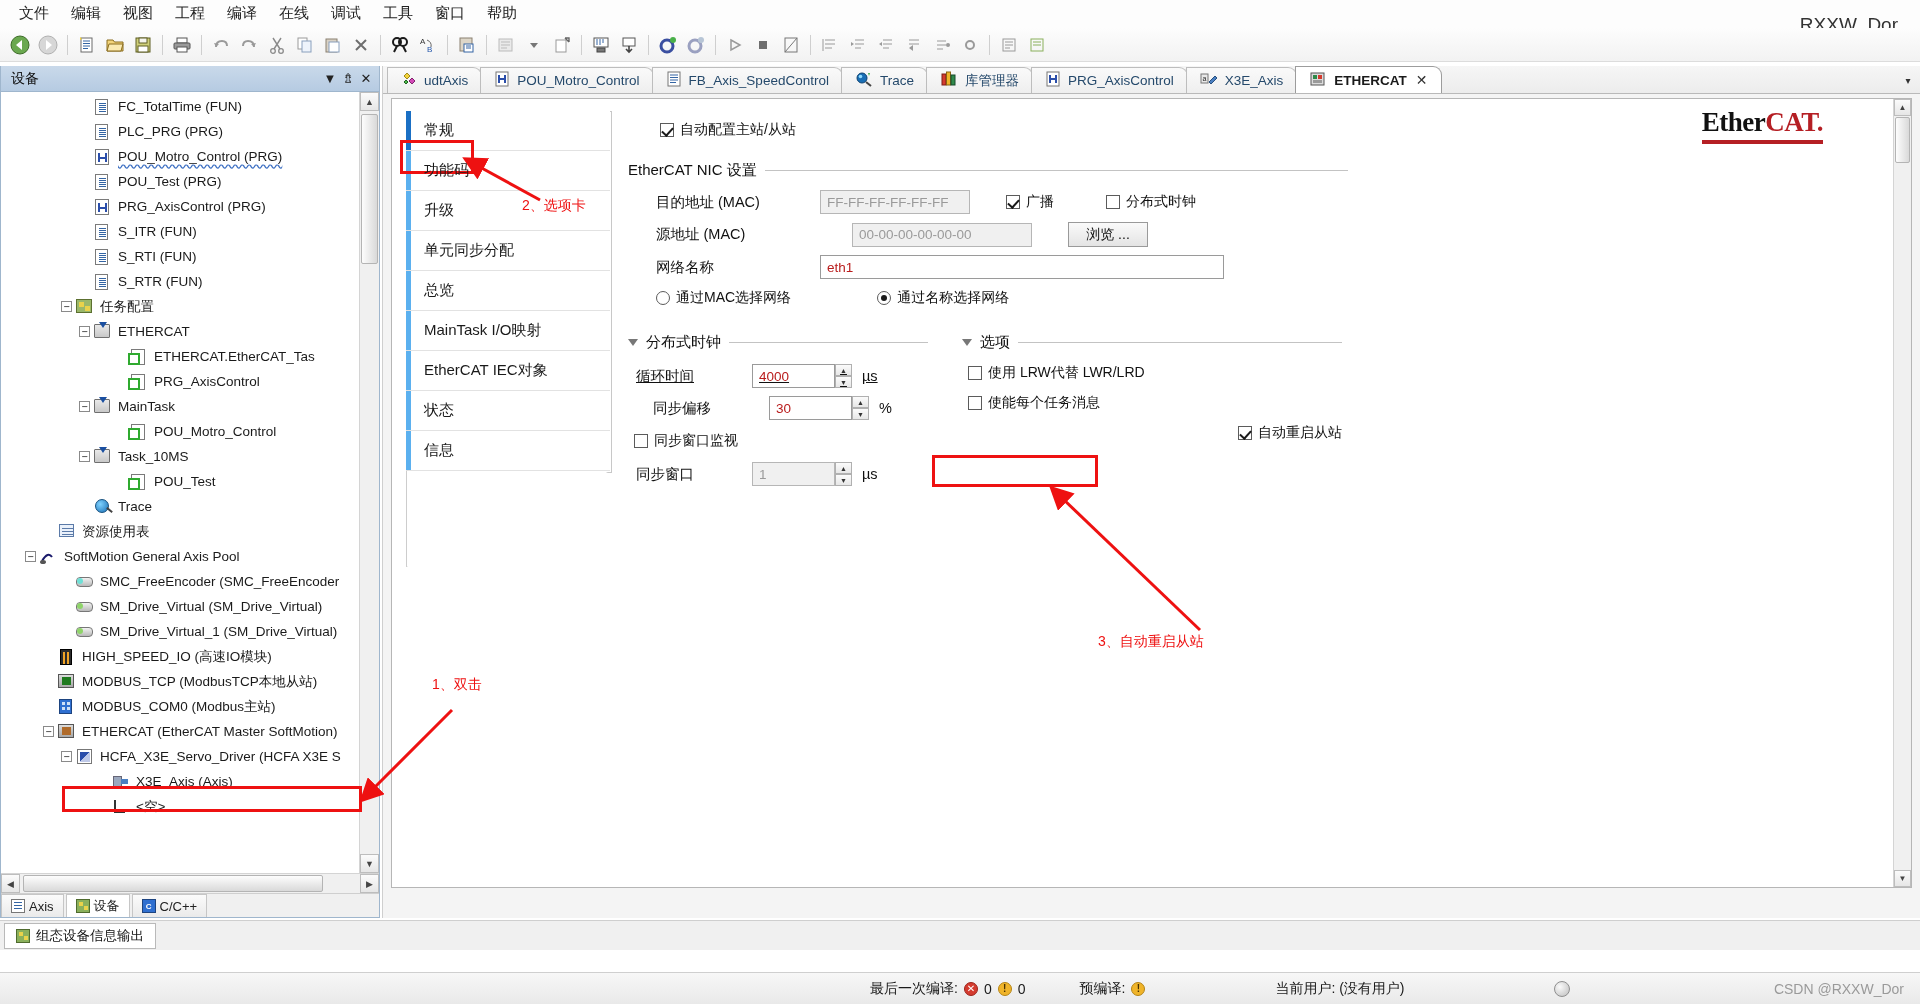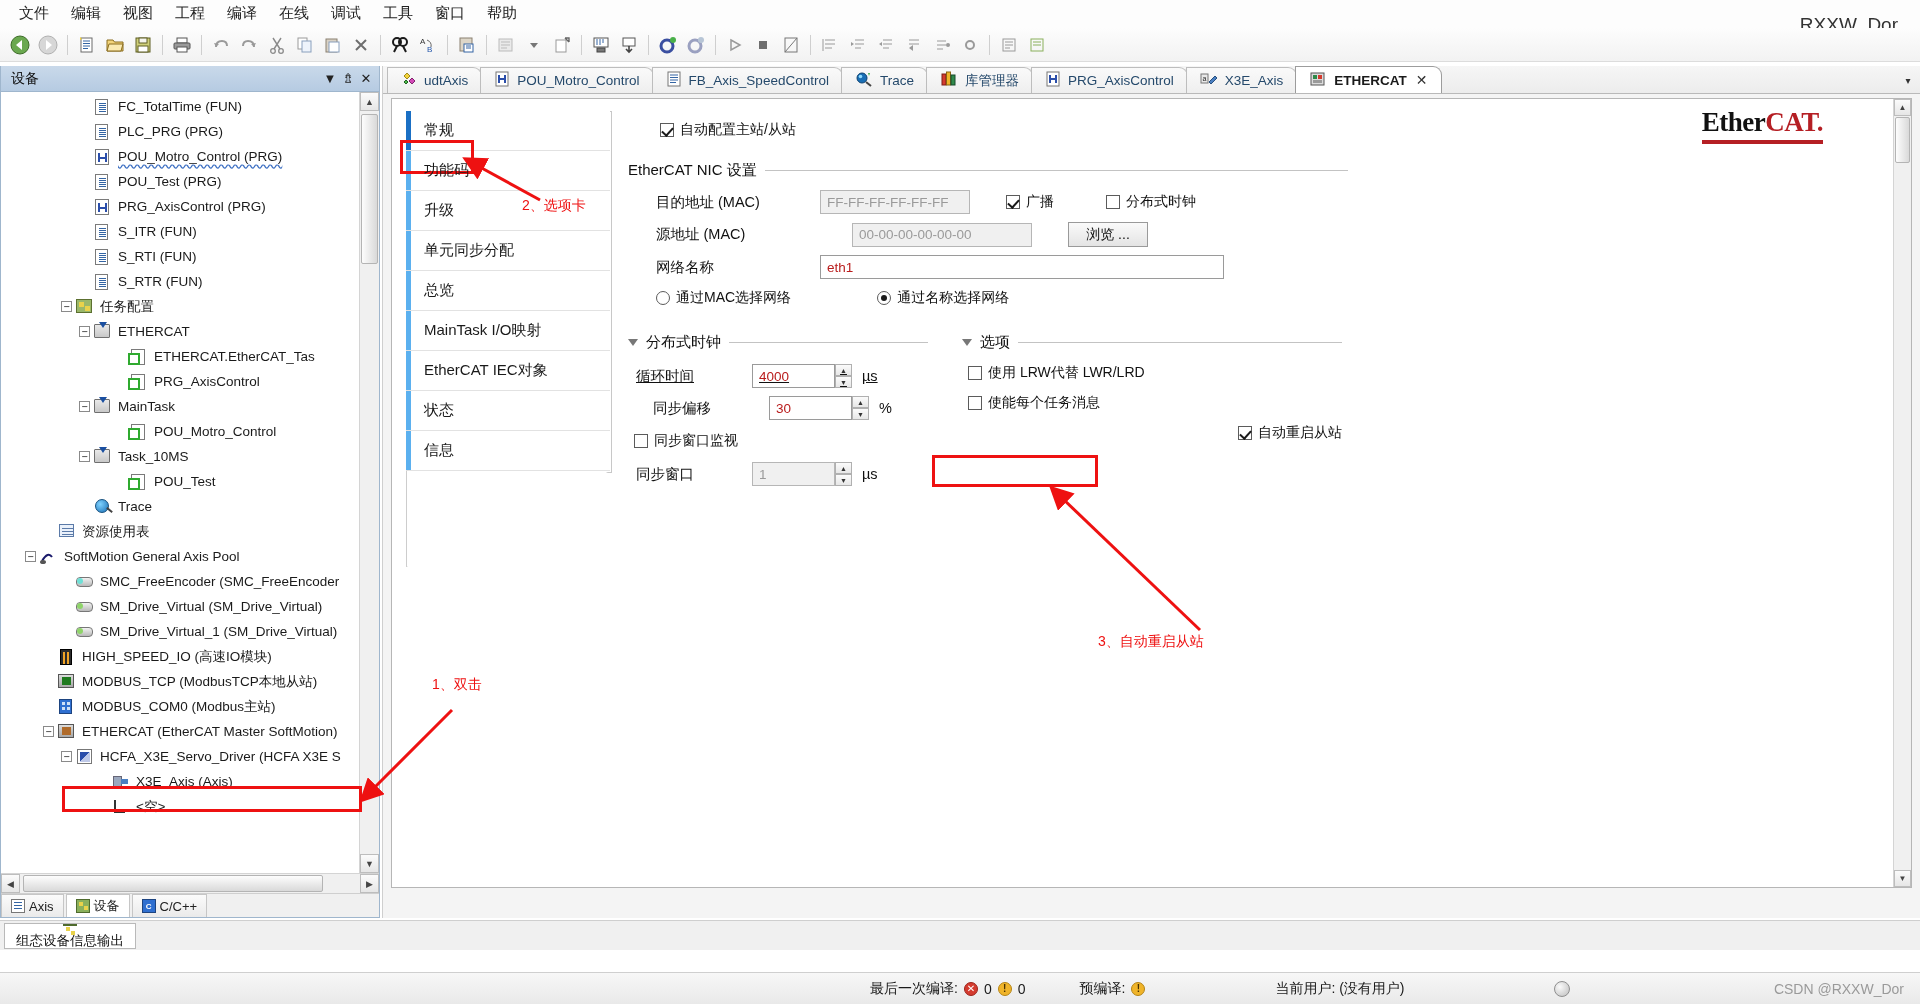--- a/index.html
+++ b/index.html
@@ -297,21 +297,21 @@
   .ecat-logo .bar { height:4px; background:#b51f24; margin-top:2px; }
 
   
   .outstrip {
     position:absolute; left:0; top:920px; width:1920px; height:30px;
     background:#f0f0f0; border-top:1px solid #cfcfcf;
     display:flex; align-items:center; padding-left:4px;
   }
   .outtab {
     display:flex; align-items:center; gap:6px; height:26px; padding:0 11px;
-    font-size:13.5px; border:1px solid #b9b9b9; background:#fff; color:#111;flex-direction:column;
+    font-size:13.5px; border:1px solid #b9b9b9; background:#fff; color:#111;
   }
 
   
   .statusbar {
     position:absolute; left:0; bottom:0; width:1920px; height:32px;
     background:linear-gradient(#f7f7f7,#e9e9e9); border-top:1px solid #cfcfcf;
     display:flex; align-items:center; font-size:14px; color:#1a1a1a;
   }
   .sb-seg { display:flex; align-items:center; gap:6px; padding:0 10px; height:100%; }
   .dot-red { width:14px;height:14px;border-radius:50%;background:#d43b2f;border:1px solid #9c241b;

